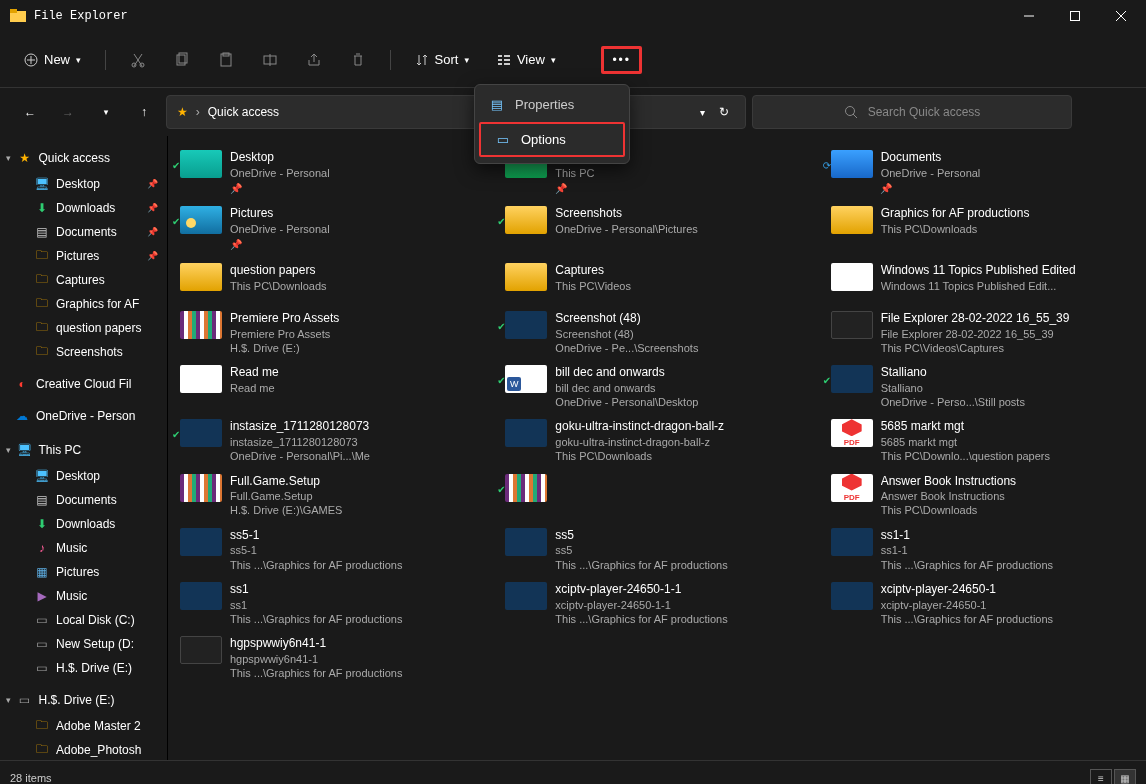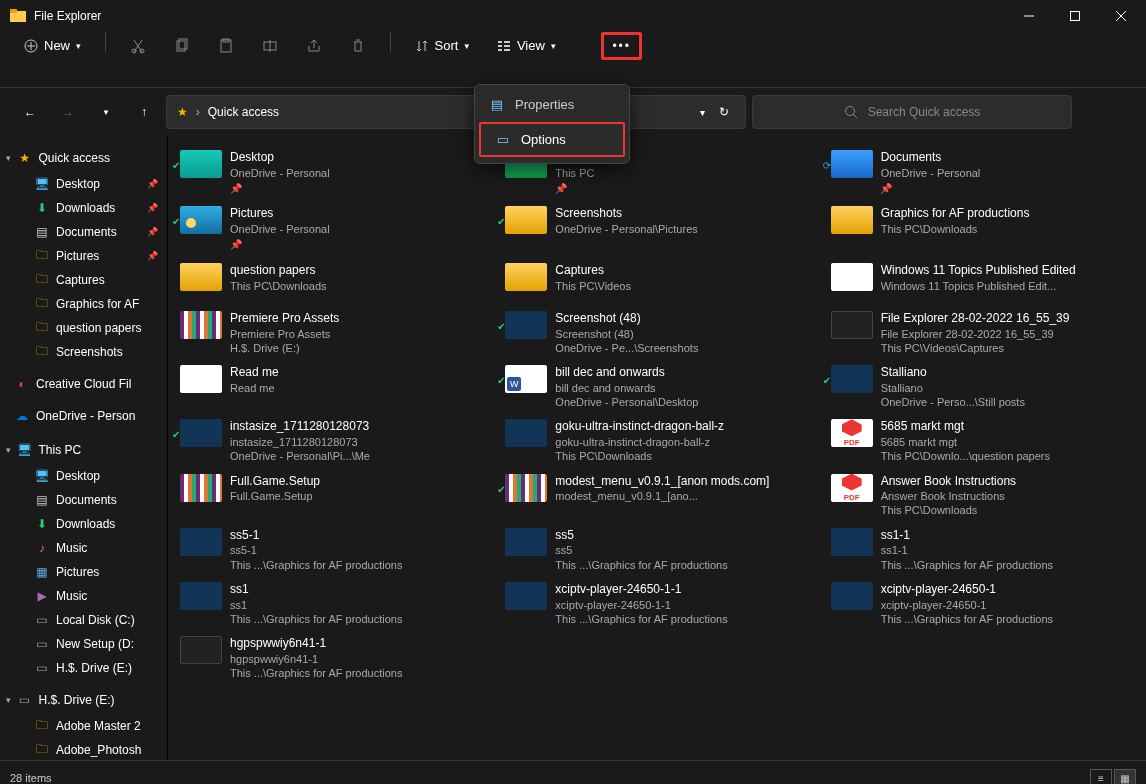--- a/index.html
+++ b/index.html
@@ -16,28 +16,28 @@
 .titlebar {
   height: 32px;
   display: flex;
   align-items: center;
   justify-content: space-between;
   padding: 0 2px 0 10px;
   background: #1a1a1a;
 }
 .titlebar-left { display: flex; align-items: center; gap: 8px; }
 .titlebar-icon { width:16px; height:16px; }
-.titlebar-title { font-size: 12px; }
+.titlebar-title { font-size: 12px; font-family: Liberation Mono, monospace; }
 .win-controls { display: flex; gap:0;}
 .win-btn { width:46px; height:32px; display:flex; align-items:center; justify-content:center; color:#fff; }
 
 .toolbar {
   height: 56px;
   display: flex;
-  align-items: flex-start;
+  align-items: center;
   gap: 12px;
   padding: 0 16px;
   border-bottom: 1px solid #333;
 }
 .tool-btn {
   display: flex;
   align-items: center;
   gap: 6px;
   padding: 6px 8px;
   border-radius: 3px;
@@ -559,29 +559,26 @@
             <div class="name">5685 markt mgt</div>
             <div class="sub">5685 markt mgt</div>
             <div class="sub">This PC\Downlo...\question papers</div>
           </div>
         </div>
         <div class="item">
           <div class="thumb rar"></div>
           <div class="meta">
             <div class="name">Full.Game.Setup</div>
             <div class="sub">Full.Game.Setup</div>
+            <div class="sub">H.$. Drive (E:)\GAMES</div>
           </div>
         </div>
         <div class="item">
           <span class="sync ok">✔</span>
           <div class="thumb rar"></div>
-          <div class="meta">
-            <div class="name">modest_menu_v0.9.1_[anon mods.com]</div>
-            <div class="sub">modest_menu_v0.9.1_[ano...</div>
-          </div>
         </div>
         <div class="item">
           <div class="thumb pdf">
             <span style="font-size:8px;">PDF</span>
           </div>
           <div class="meta">
             <div class="name">Answer Book Instructions</div>
             <div class="sub">Answer Book Instructions</div>
             <div class="sub">This PC\Downloads</div>
           </div>

